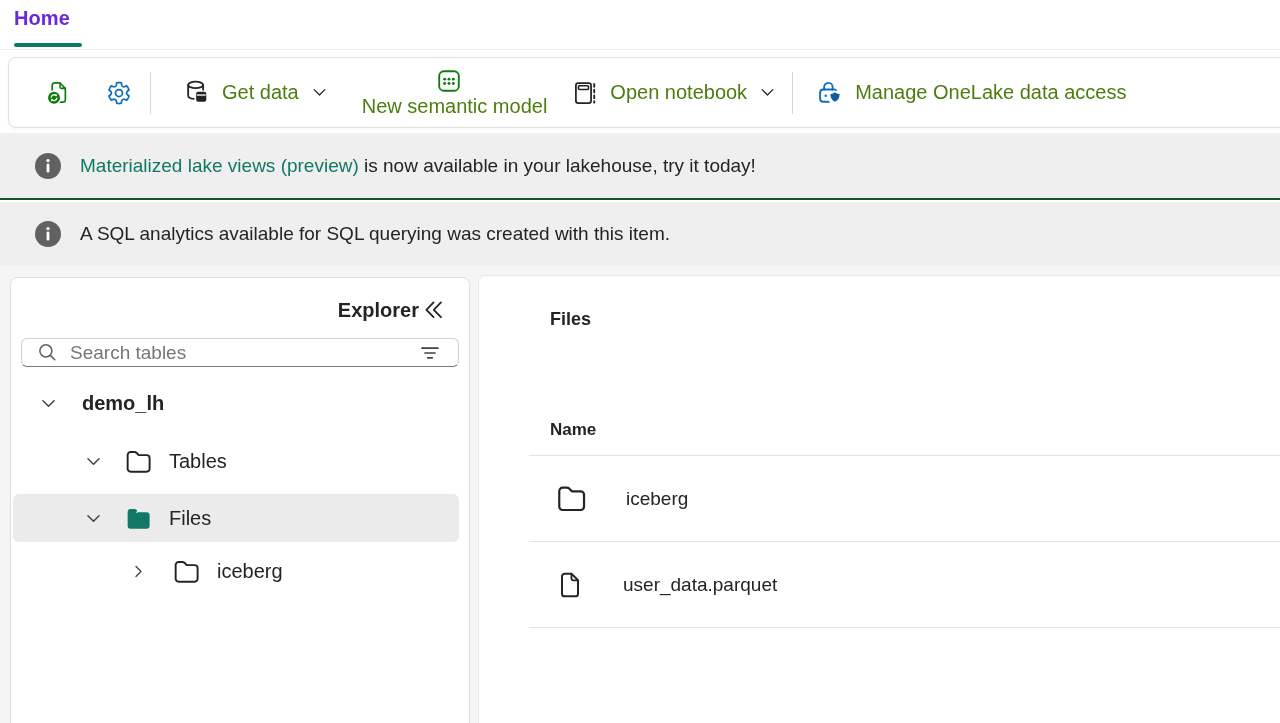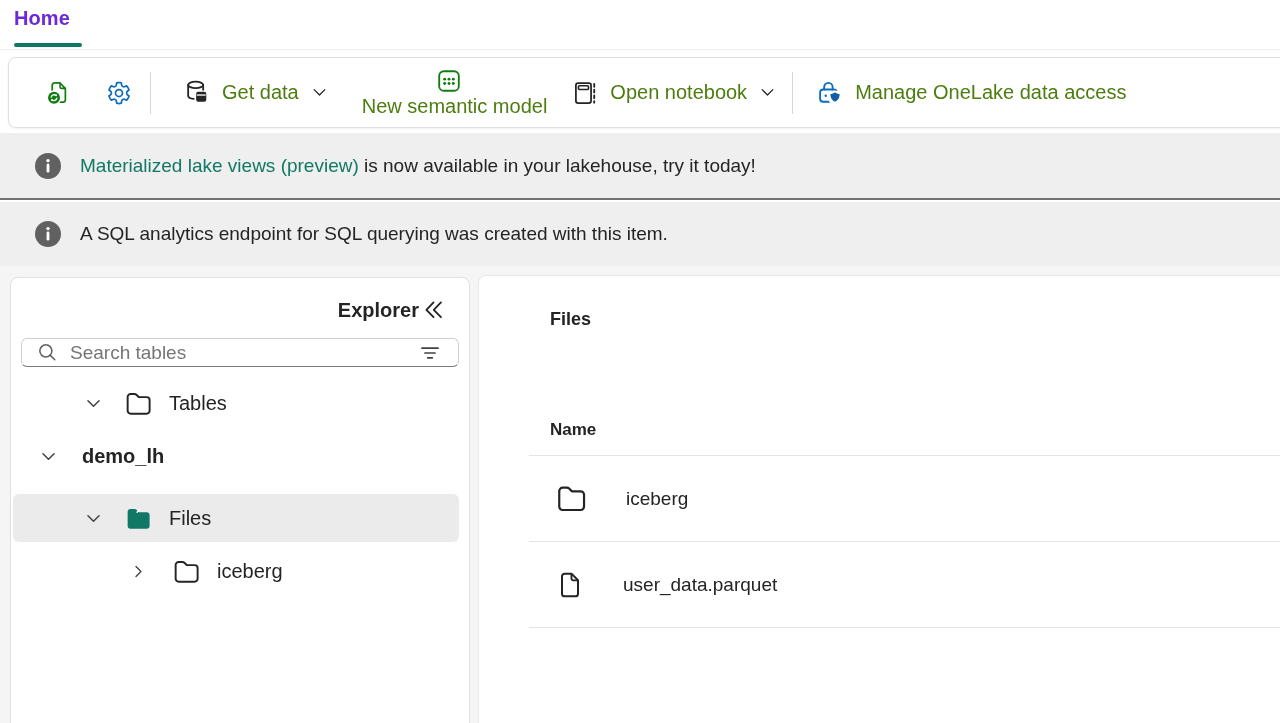--- a/index.html
+++ b/index.html
@@ -17,21 +17,21 @@
              border:1px solid #e0e0e0; border-radius:8px; box-shadow:0 1px 3px rgba(0,0,0,.05);
              display:flex; align-items:center; padding-left:36px; }
   .tb-iconbtn { display:flex; align-items:center; justify-content:center; cursor:pointer; }
   .tb-divider { width:1px; height:42px; background:#d6d6d6; }
   .tb-btn { display:flex; align-items:center; font-size:20px; color:#4d7c0f; cursor:pointer; white-space:nowrap; }
   .tb-btn .lbl { margin-left:11px; }
   .tb-btn .chev { margin-left:12px; display:flex; align-items:center; }
 
   
   .banner { position:absolute; left:0; width:1280px; background:#efefef; display:flex; align-items:center; padding-left:35px; }
-  #banner1 { top:133px; height:67px; border-bottom:2px solid #737373; }
+  #banner1 { top:133px; height:67px; border-bottom:2px solid #14532d; }
   #banner2 { top:202px; height:64px; }
   .banner-text { margin-left:19px; font-size:19px; color:#242424; }
   .banner-link { color:#117865; cursor:pointer; }
 
   
   #content { position:absolute; left:0; top:266px; width:1280px; height:457px; background:#f5f5f6; }
 
   
   #explorer { position:absolute; left:10px; top:11px; width:460px; height:470px; background:#fff;
               border:1px solid #e0e0e0; border-radius:8px; }
@@ -185,21 +185,21 @@
   </div>
 
   <div class="banner" id="banner2">
     <span>
       <svg width="26" height="26" viewBox="0 0 26 26">
         <circle cx="13" cy="13" r="13" fill="#616161"></circle>
         <circle cx="13" cy="7.6" r="1.7" fill="#ffffff"></circle>
         <rect x="11.6" y="10.6" width="2.8" height="9" rx="1.4" fill="#ffffff"></rect>
       </svg>
     </span>
-    <span class="banner-text">A SQL analytics endpoint for SQL querying was created with this item.</span>
+    <span class="banner-text">A SQL analytics available for SQL querying was created with this item.</span>
   </div>
 
   <div id="content">
 
     <div id="explorer">
       <div class="explorer-header">
         <span class="explorer-title">Explorer</span>
         <span class="collapse-btn">
           <svg width="26" height="26" viewBox="0 0 24 24">
             <path d="M11.6 5L5 11.8l6.6 6.8" fill="none" stroke="#242424" stroke-width="1.7" stroke-linecap="round" stroke-linejoin="round"></path>
@@ -220,43 +220,43 @@
           <svg width="24" height="24" viewBox="0 0 24 24">
             <path d="M4 7.2h16" stroke="#424242" stroke-width="1.7" stroke-linecap="round"></path>
             <path d="M7 12h10" stroke="#424242" stroke-width="1.7" stroke-linecap="round"></path>
             <path d="M9.7 16.8h4.6" stroke="#424242" stroke-width="1.7" stroke-linecap="round"></path>
           </svg>
         </span>
       </div>
 
       <div class="tree">
 
+        <div class="tree-row row-demo">
+          <span class="twisty">
+            <svg width="19" height="19" viewBox="0 0 24 24">
+                <path d="M5 8.5l7 7 7-7" fill="none" stroke="#424242" stroke-width="1.9" stroke-linecap="round" stroke-linejoin="round"></path>
+              </svg>
+          </span>
+          <span class="label">demo_lh</span>
+        </div>
+
         <div class="tree-row row-tables">
           <span class="twisty">
             <svg width="19" height="19" viewBox="0 0 24 24">
                 <path d="M5 8.5l7 7 7-7" fill="none" stroke="#424242" stroke-width="1.9" stroke-linecap="round" stroke-linejoin="round"></path>
               </svg>
           </span>
           <span class="node-icon">
             <svg width="31" height="31" viewBox="0 0 24 24">
               <path d="M3.6 17.6V6.9a2.3 2.3 0 0 1 2.3-2.3h3c.55 0 1.08.22 1.47.61l1.56 1.55c.2.2.47.31.75.31h5.62a2.3 2.3 0 0 1 2.3 2.3v8.2a2.3 2.3 0 0 1-2.3 2.3H5.9a2.3 2.3 0 0 1-2.3-2.3Z" fill="none" stroke="#242424" stroke-width="1.5" stroke-linejoin="round"></path>
             </svg>
           </span>
           <span class="label">Tables</span>
         </div>
 
-        <div class="tree-row row-demo">
-          <span class="twisty">
-            <svg width="19" height="19" viewBox="0 0 24 24">
-                <path d="M5 8.5l7 7 7-7" fill="none" stroke="#424242" stroke-width="1.9" stroke-linecap="round" stroke-linejoin="round"></path>
-              </svg>
-          </span>
-          <span class="label">demo_lh</span>
-        </div>
-
         <div class="tree-row row-files">
           <span class="twisty">
             <svg width="19" height="19" viewBox="0 0 24 24">
                 <path d="M5 8.5l7 7 7-7" fill="none" stroke="#424242" stroke-width="1.9" stroke-linecap="round" stroke-linejoin="round"></path>
               </svg>
           </span>
           <span class="node-icon">
             <svg width="31" height="31" viewBox="0 0 24 24">
               <path d="M3.6 17.6V6.9a2.3 2.3 0 0 1 2.3-2.3h3c.55 0 1.08.22 1.47.61l1.56 1.55c.2.2.47.31.75.31h5.62a2.3 2.3 0 0 1 2.3 2.3v8.2a2.3 2.3 0 0 1-2.3 2.3H5.9a2.3 2.3 0 0 1-2.3-2.3Z" fill="#117865"></path>
               <path d="M10.9 7.1l1.6-1.6" stroke="#ffffff" stroke-width="1.1" stroke-linecap="round"></path>

